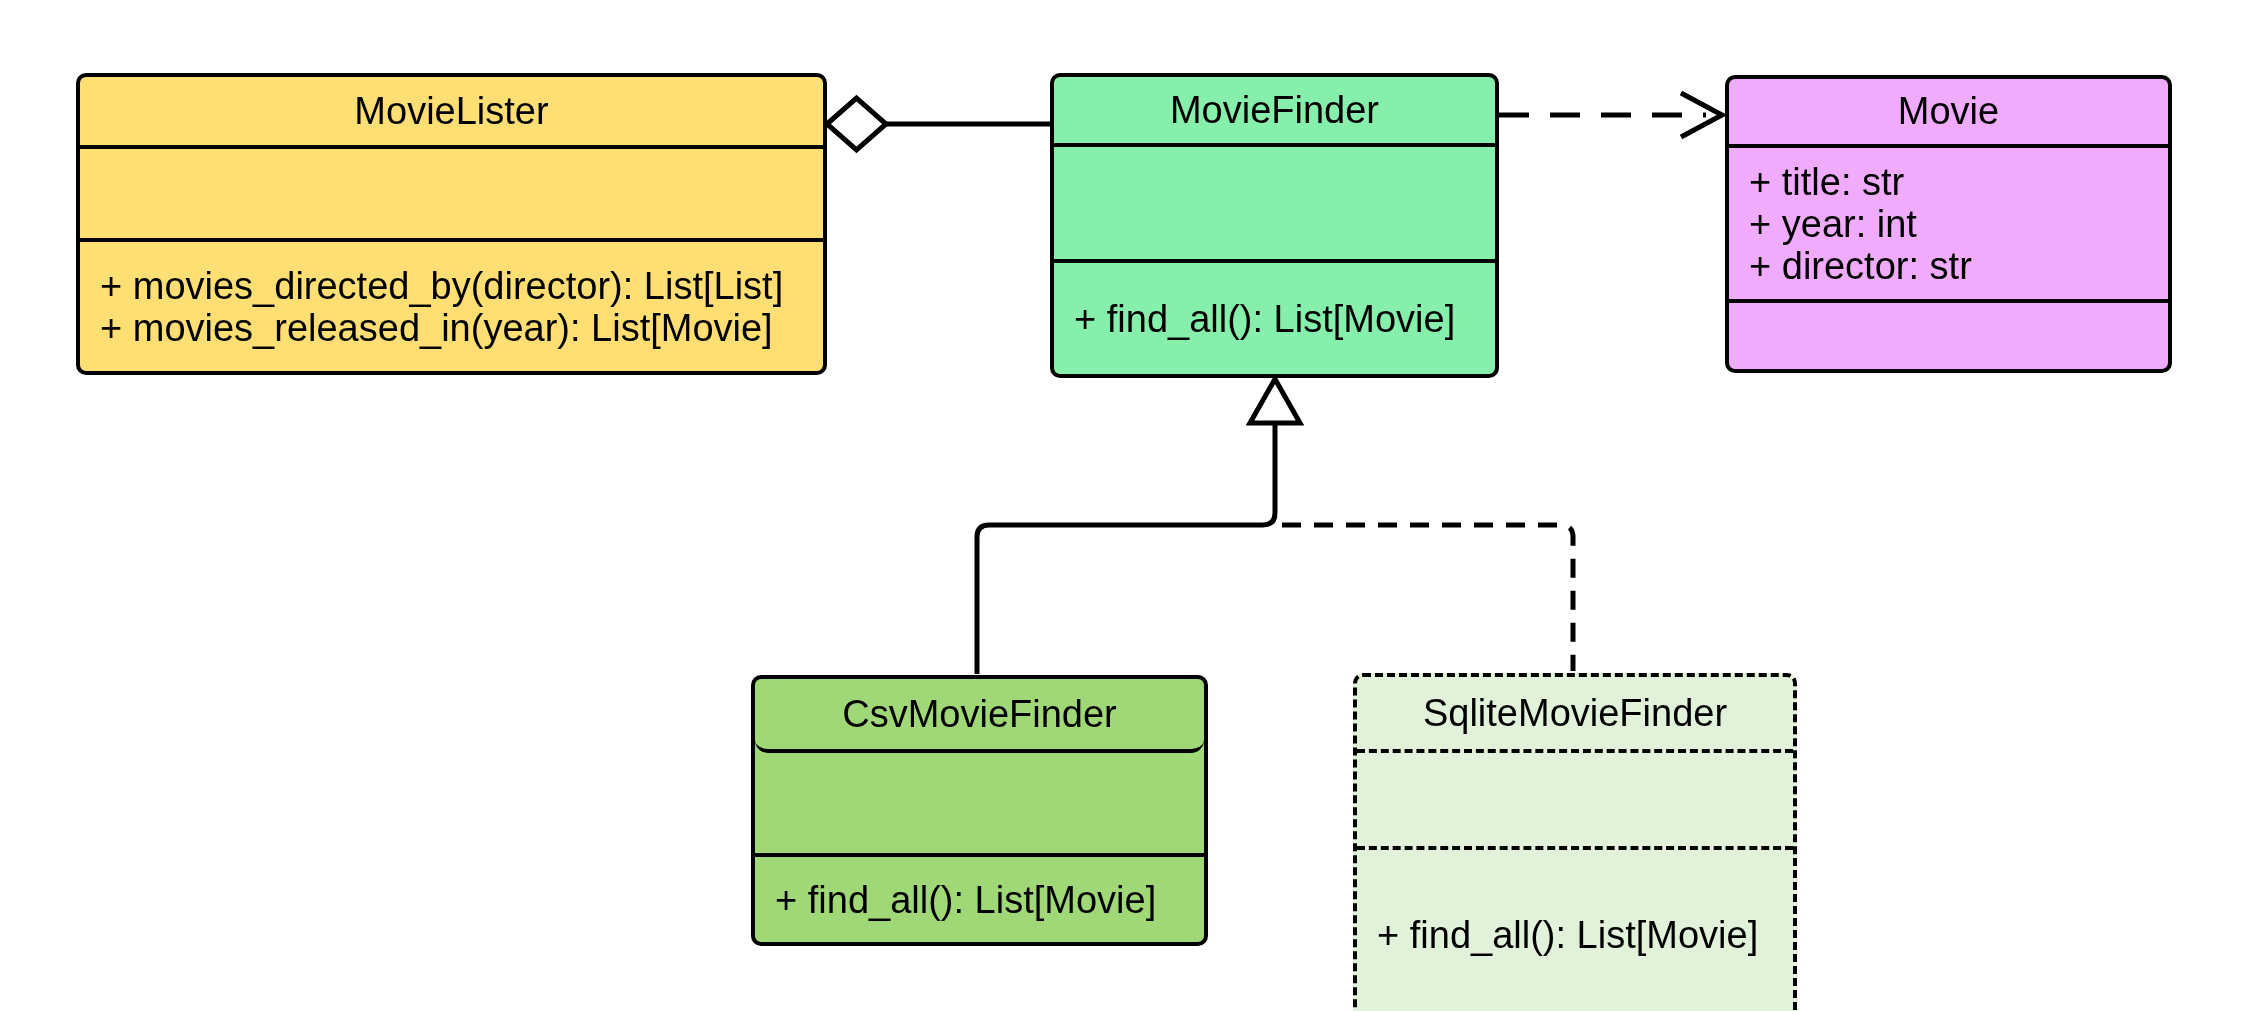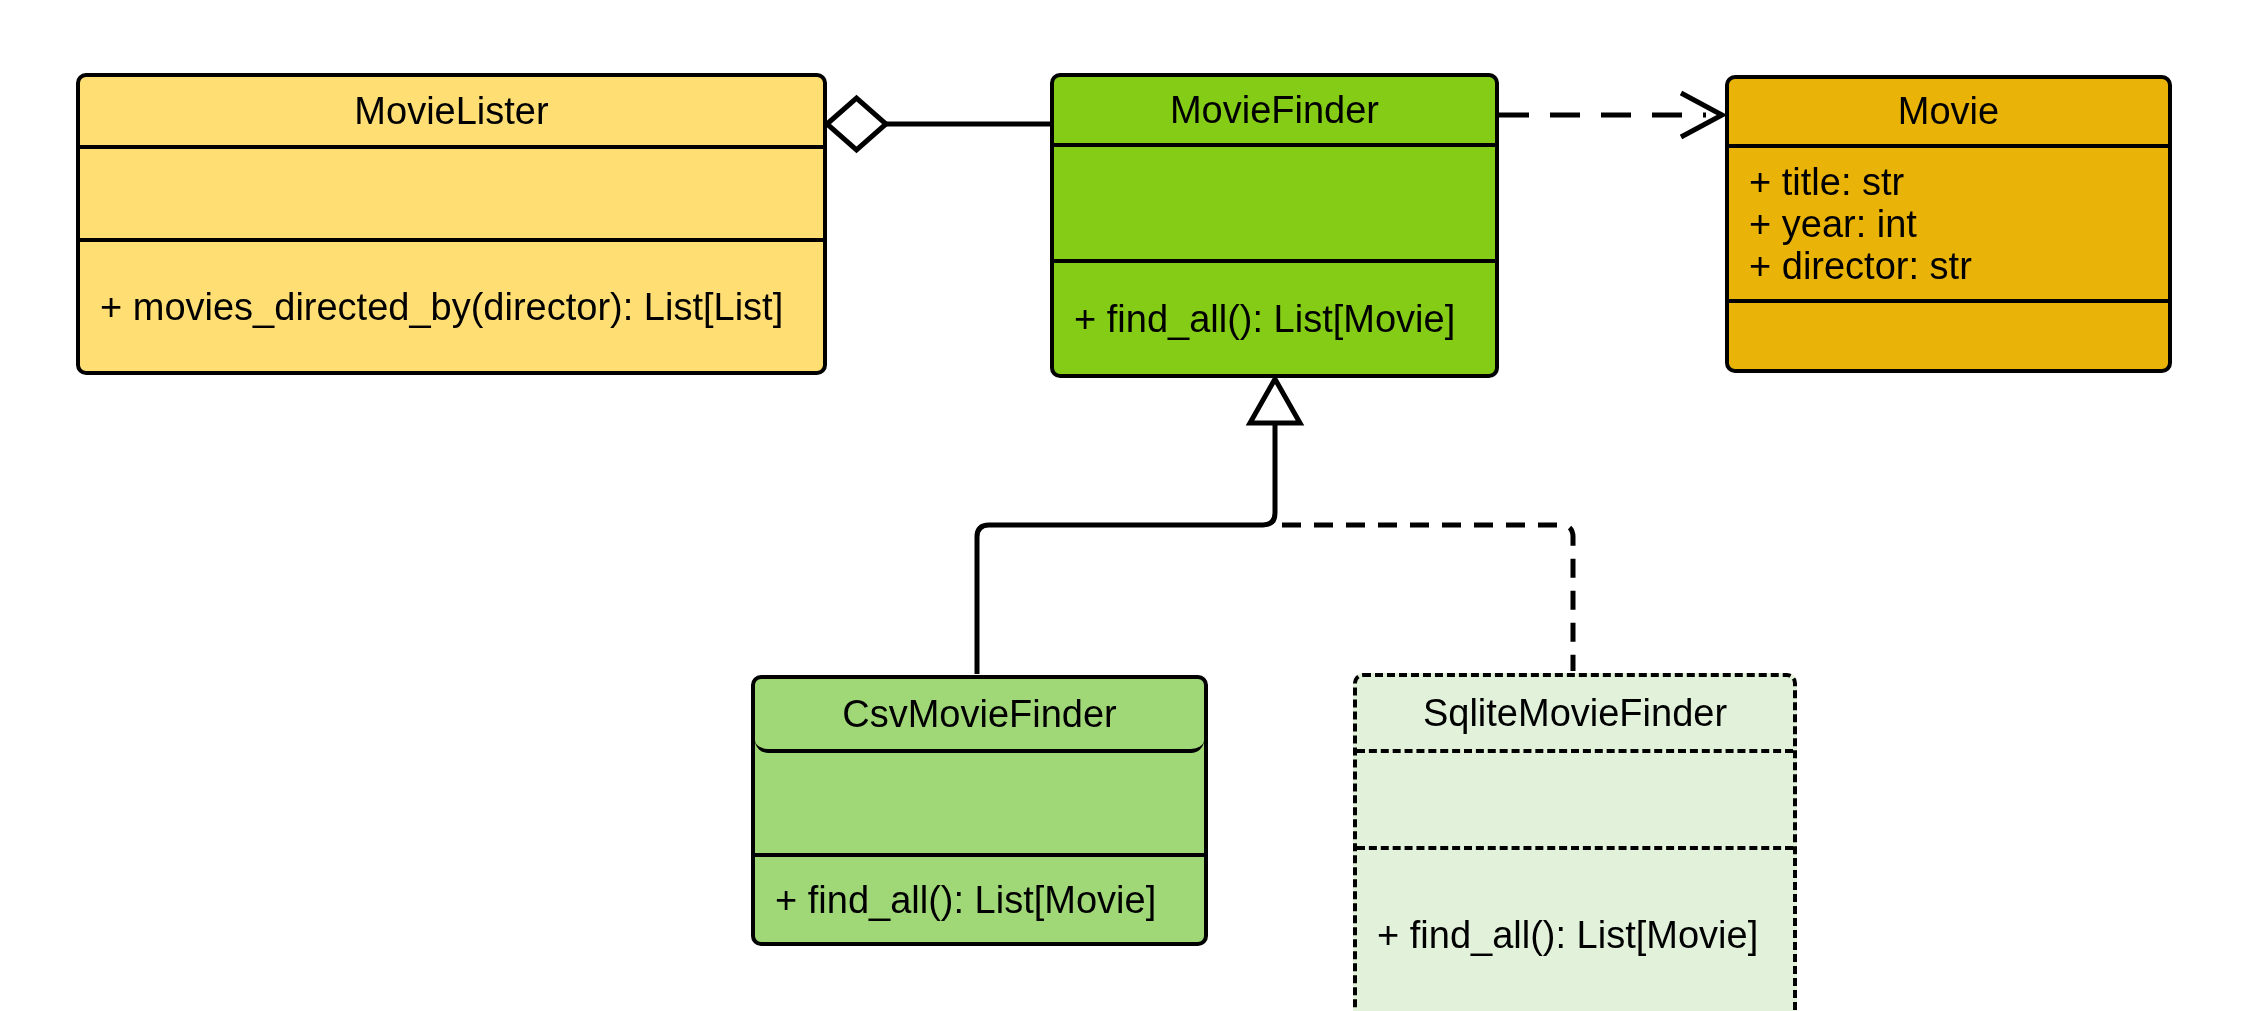--- a/index.html
+++ b/index.html
@@ -114,32 +114,33 @@
     <g>
       <path class="conn" d="M 1282 525 L 1561 525 Q 1573 525 1573 537 L 1573 671" stroke-dasharray="19 13"></path>
     </g>
   </svg>
 
   <div class="uml-class" id="movie-lister" style="background-color: rgb(255, 222, 115);">
     <div class="sec title">MovieLister</div>
     <div class="sec attrs"></div>
     <div class="sec methods">
       <div class="row">+ movies_directed_by(director): List[List]</div>
+      <div class="row">+ movies_released_in(year): List[Movie]</div>
     </div>
   </div>
 
-  <div class="uml-class" id="movie-finder" style="background-color: #84cc16;">
+  <div class="uml-class" id="movie-finder" style="background-color: #86efac;">
     <div class="sec title">MovieFinder</div>
     <div class="sec attrs"></div>
     <div class="sec methods">
       <div class="row">+ find_all(): List[Movie]</div>
     </div>
   </div>
 
-  <div class="uml-class" id="movie" style="background-color: #eab308;">
+  <div class="uml-class" id="movie" style="background-color: #f0abfc;">
     <div class="sec title">Movie</div>
     <div class="sec attrs">
       <div class="row">+ title: str</div>
       <div class="row">+ year: int</div>
       <div class="row">+ director: str</div>
     </div>
     <div class="sec methods"></div>
   </div>
 
   <div class="uml-class" id="csv-movie-finder" style="background-color: rgb(160, 216, 120);">

